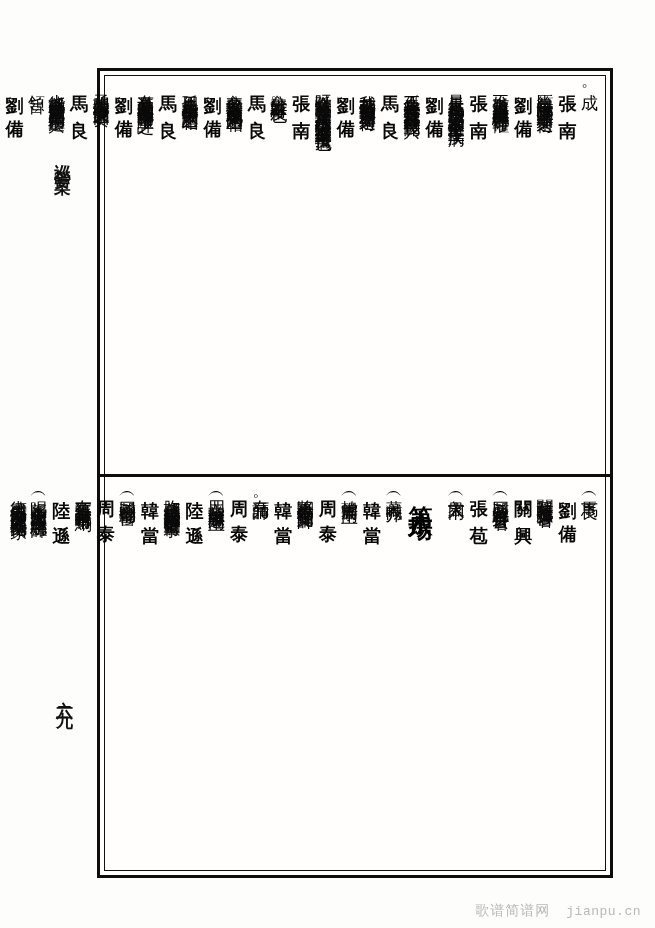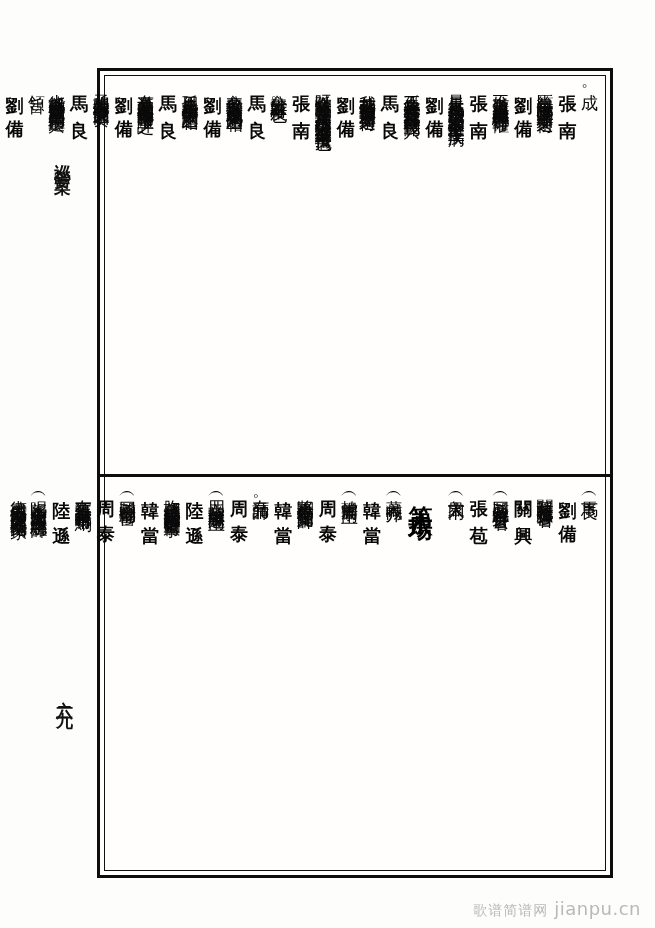--- a/index.html
+++ b/index.html
@@ -130,26 +130,26 @@
     color: #111;
     font-weight: bold;
   }
   
   .watermark {
     position: absolute;
     right: 14px;
     bottom: 8px;
     display: flex;
     align-items: baseline;
-    gap: 6px;
+    gap: 16px;
     color: #b9b9b9;
     font-family: "DejaVu Sans", "Liberation Sans", sans-serif;
   }
   .watermark .wm-cn { font-size: 14px; letter-spacing: 1px; }
-  .watermark .wm-url { font-size: 18px; letter-spacing: 0.5px; }
+  .watermark .wm-url { font-size: 13px; letter-spacing: 0.5px; font-family: Liberation Mono, monospace; }
 </style>
 </head>
 <body>
 
 <div class="page">
 
   <div class="running-head">巡營案</div>
   <div class="page-number">六二九</div>
 
   <div class="frame">

